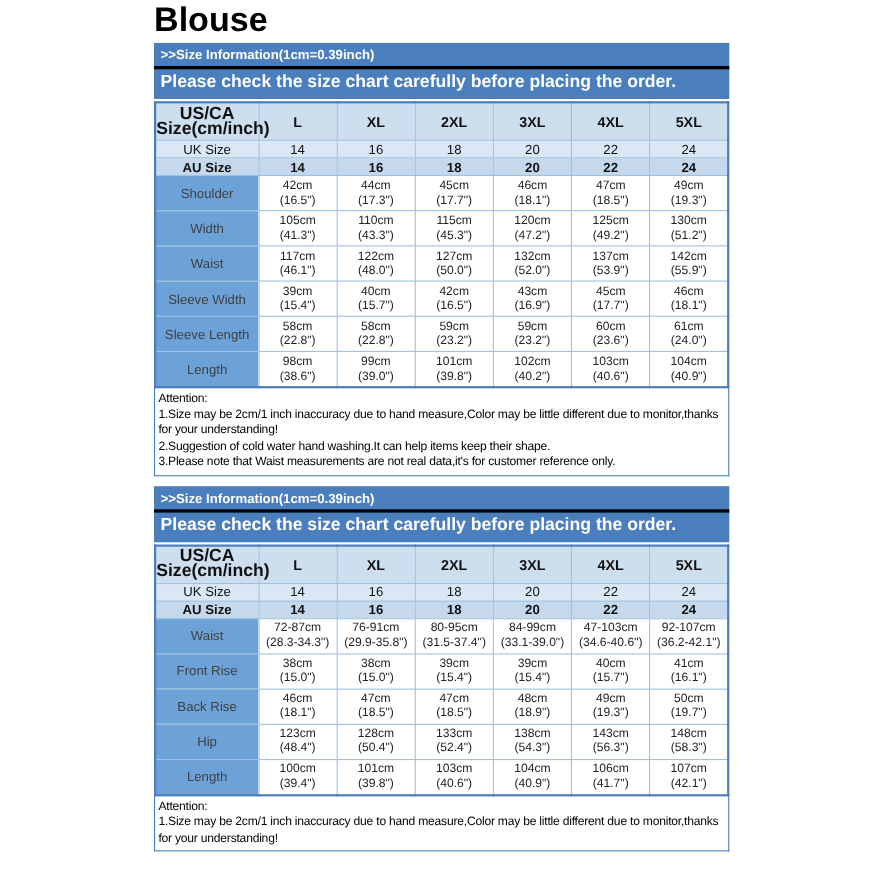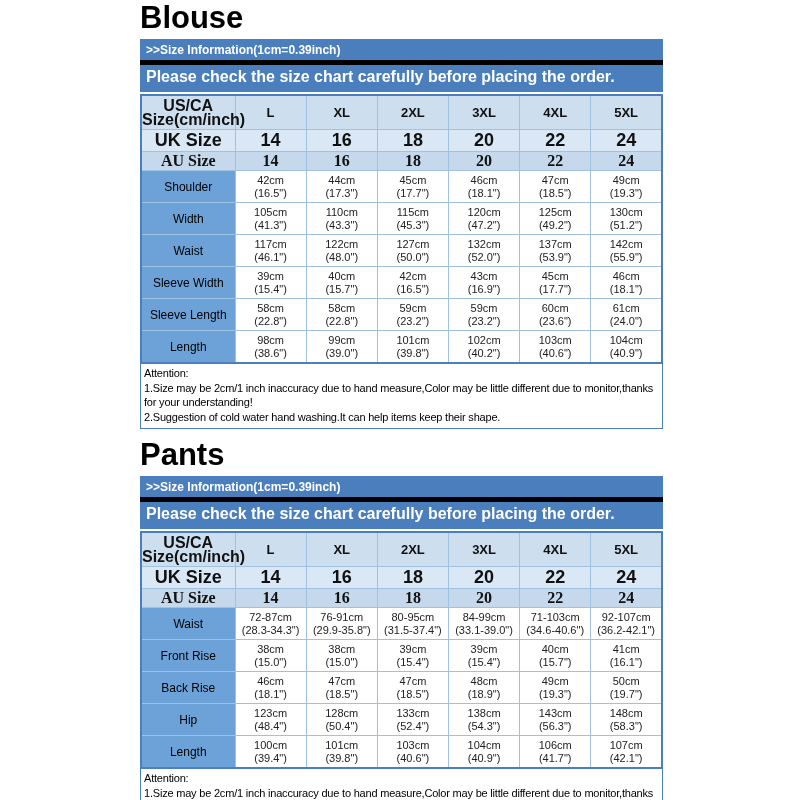--- a/index.html
+++ b/index.html
@@ -26,21 +26,21 @@
     color: #000000;
   }
   .info-bar {
     background: var(--bar, #4a7ebd);
     color: #ffffff;
     font-weight: bold;
   }
   .info-line1 {
     font-size: 12px;
     padding: 4px 6px 3px 6px;
-    border-bottom: 5px solid #000000;
+    border-bottom: 3px solid #000000;
   }
   .info-line2 {
     font-size: 16px;
     padding: 3px 6px 6px 6px;
   }
   .size-table {
     border-collapse: collapse;
     table-layout: fixed;
     width: 523px;
     margin-top: 2px;
@@ -63,39 +63,38 @@
   }
   .header-row th.corner span {
     display: block;
     font-size: 16px;
     line-height: 14px;
     font-weight: bold;
   }
   .uk-row td {
     background: var(--uk_row, #dae8f6);
     height: 15px;
-    font-size: 18px;
-    font-weight: bold;
+    font-size: 12px;
+    font-weight: normal;
   }
   .au-row td {
     background: var(--au_row, #c5d8ec);
     height: 15px;
-    font-size: 16px;
+    font-size: 12px;
     font-weight: bold;
-    font-family: Liberation Serif, serif;
   }
   .m-row td {
     background: #ffffff;
     height: 31px;
   }
   .m-row td.rowlabel {
     background: var(--label_cell, #6ca2d8);
     font-size: 12px;
     font-weight: normal;
-    color: #000000;
+    color: #404040;
   }
   .m-row .cm, .m-row .inch {
     display: block;
     font-size: 11px;
     line-height: 13px;
     color: #222222;
   }
   .attention {
     box-sizing: border-box;
     width: 523px;
@@ -339,25 +338,25 @@
             </td>
           </tr>
         </tbody>
     </table>
 
     <div class="attention">
 
     <div class="att-line">Attention:</div>
         <div class="att-line">1.Size may be 2cm/1 inch inaccuracy due to hand measure,Color may be little different due to monitor,thanks for your understanding!</div>
         <div class="att-line">2.Suggestion of cold water hand washing.It can help items keep their shape.</div>
+        <div class="att-line">3.Please note that Waist measurements are not real data,it's for customer reference only.</div>
       </div>
   </section>
 
   <section class="section-pants">
-    <h1 class="product-title">Pants</h1>
 
     <div class="info-bar">
       <div class="info-line1">&gt;&gt;Size Information(1cm=0.39inch)</div>
       <div class="info-line2">Please check the size chart carefully before placing the order.</div>
     </div>
 
     <table class="size-table">
       <colgroup>
           <col class="c0">
           <col>
@@ -414,21 +413,21 @@
             </td>
             <td>
               <span class="cm">80-95cm</span>
               <span class="inch">(31.5-37.4")</span>
             </td>
             <td>
               <span class="cm">84-99cm</span>
               <span class="inch">(33.1-39.0")</span>
             </td>
             <td>
-              <span class="cm">71-103cm</span>
+              <span class="cm">47-103cm</span>
               <span class="inch">(34.6-40.6")</span>
             </td>
             <td>
               <span class="cm">92-107cm</span>
               <span class="inch">(36.2-42.1")</span>
             </td>
           </tr>
 
           <tr class="m-row">
             <td class="rowlabel">Front Rise</td>

